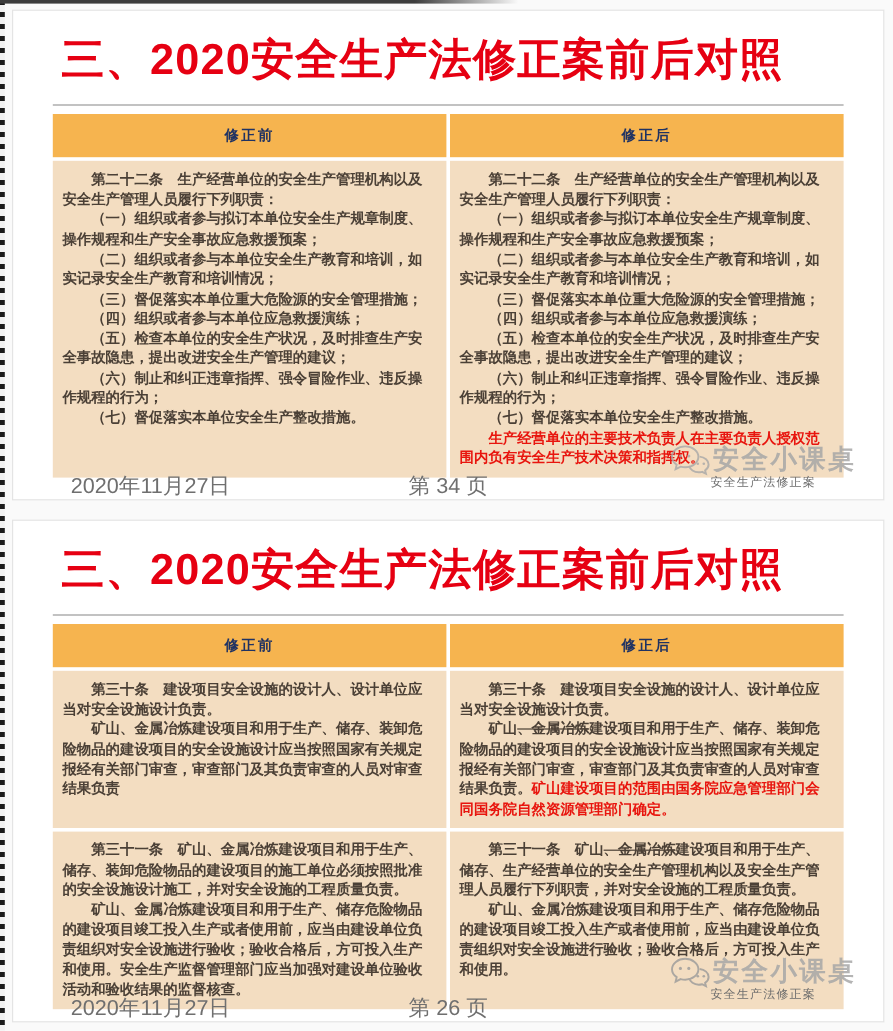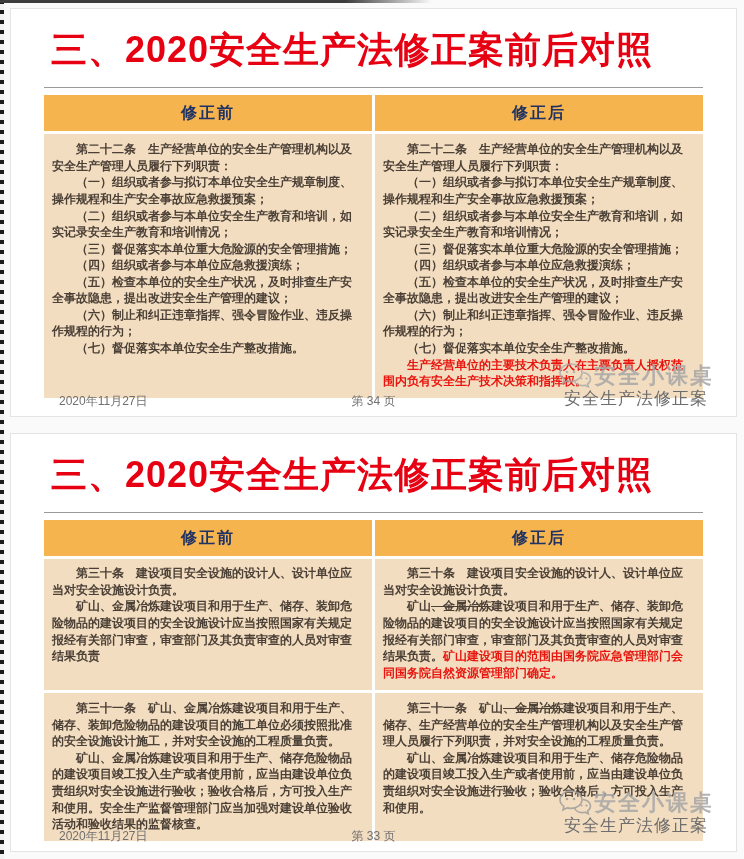--- a/index.html
+++ b/index.html
@@ -30,50 +30,50 @@
   .title-rule{
     height:0;border-bottom:1px solid #9b9b9b;
     margin:17px 33px 7px 33px;
   }
   .cmp-table{
     margin:0 33px;display:grid;grid-template-columns:1fr 1fr;
     gap:3px;background:#ffffff;
   }
   .hdr{
     background:#f6b44f;height:36px;display:flex;align-items:center;justify-content:center;
-    color:#1f3263;font-weight:800;font-size:16px;letter-spacing:2px;
+    color:#1f3263;font-weight:800;font-size:12px;letter-spacing:2px;
   }
   .cell{
     background:#f3ddc1;padding:7px 9px 8px 8px;
     font-size:12px;line-height:1.38;font-weight:600;color:#4b4036;
     box-sizing:border-box;
   }
   .cell p{margin:0;text-indent:2em;}
   #slide-1 .cell{min-height:250px;}
-  #slide-2 .row1{min-height:119px;font-family:Liberation Mono, monospace;}
+  #slide-2 .row1{min-height:119px;}
   #slide-2 .row2{min-height:129px;}
   .seg-r{color:#e8150e;font-weight:800;}
   .seg-s{text-decoration:line-through;}
   .seg-n{font-weight:600;}
   .slide-footer{
     position:absolute;left:38px;right:38px;bottom:5px;height:18px;
-    font-size:12px;color:#6f6f6f;
+    font-size:18px;color:#6f6f6f;
   }
   .footer-date{position:absolute;left:10px;top:0;}
   .footer-page{position:absolute;left:50%;transform:translateX(-50%);top:0;}
   .watermark{
     position:absolute;right:22px;text-align:center;z-index:5;line-height:1.05;
   }
   #slide-1 .watermark{bottom:8px;}
   #slide-2 .watermark{bottom:16px;}
   .wm-top{display:flex;align-items:center;justify-content:flex-end;gap:2px;margin-top:16px;}
   .wm-brand{
     font-size:22px;font-weight:700;color:#a7a7a7;opacity:.85;letter-spacing:2px;
   }
-  .wm-caption{font-size:17px;color:#6d6d6d;letter-spacing:1px;margin-top:1px;}
+  .wm-caption{font-size:10px;color:#6d6d6d;letter-spacing:1px;margin-top:1px;}
   .wm-logo{width:34px;height:27px;opacity:.8;}
 </style>
 </head>
 <body>
 
 <div class="film-edge"></div>
 <div class="top-artifact"></div>
 
 <section class="slide" id="slide-1">
   <h1 class="slide-title">三、2020安全生产法修正案前后对照</h1>
@@ -169,15 +169,15 @@
             <circle cx="28.5" cy="16.5" r="1.1"></circle>
         </g>
       </svg>
       <span class="wm-brand">安全小课桌</span>
     </div>
     <div class="wm-caption">安全生产法修正案</div>
   </div>
 
   <div class="slide-footer">
     <span class="footer-date">2020年11月27日</span>
-    <span class="footer-page">第 33 页</span>
+    <span class="footer-page">第 26 页</span>
   </div>
 </section>
 
 </body></html>

